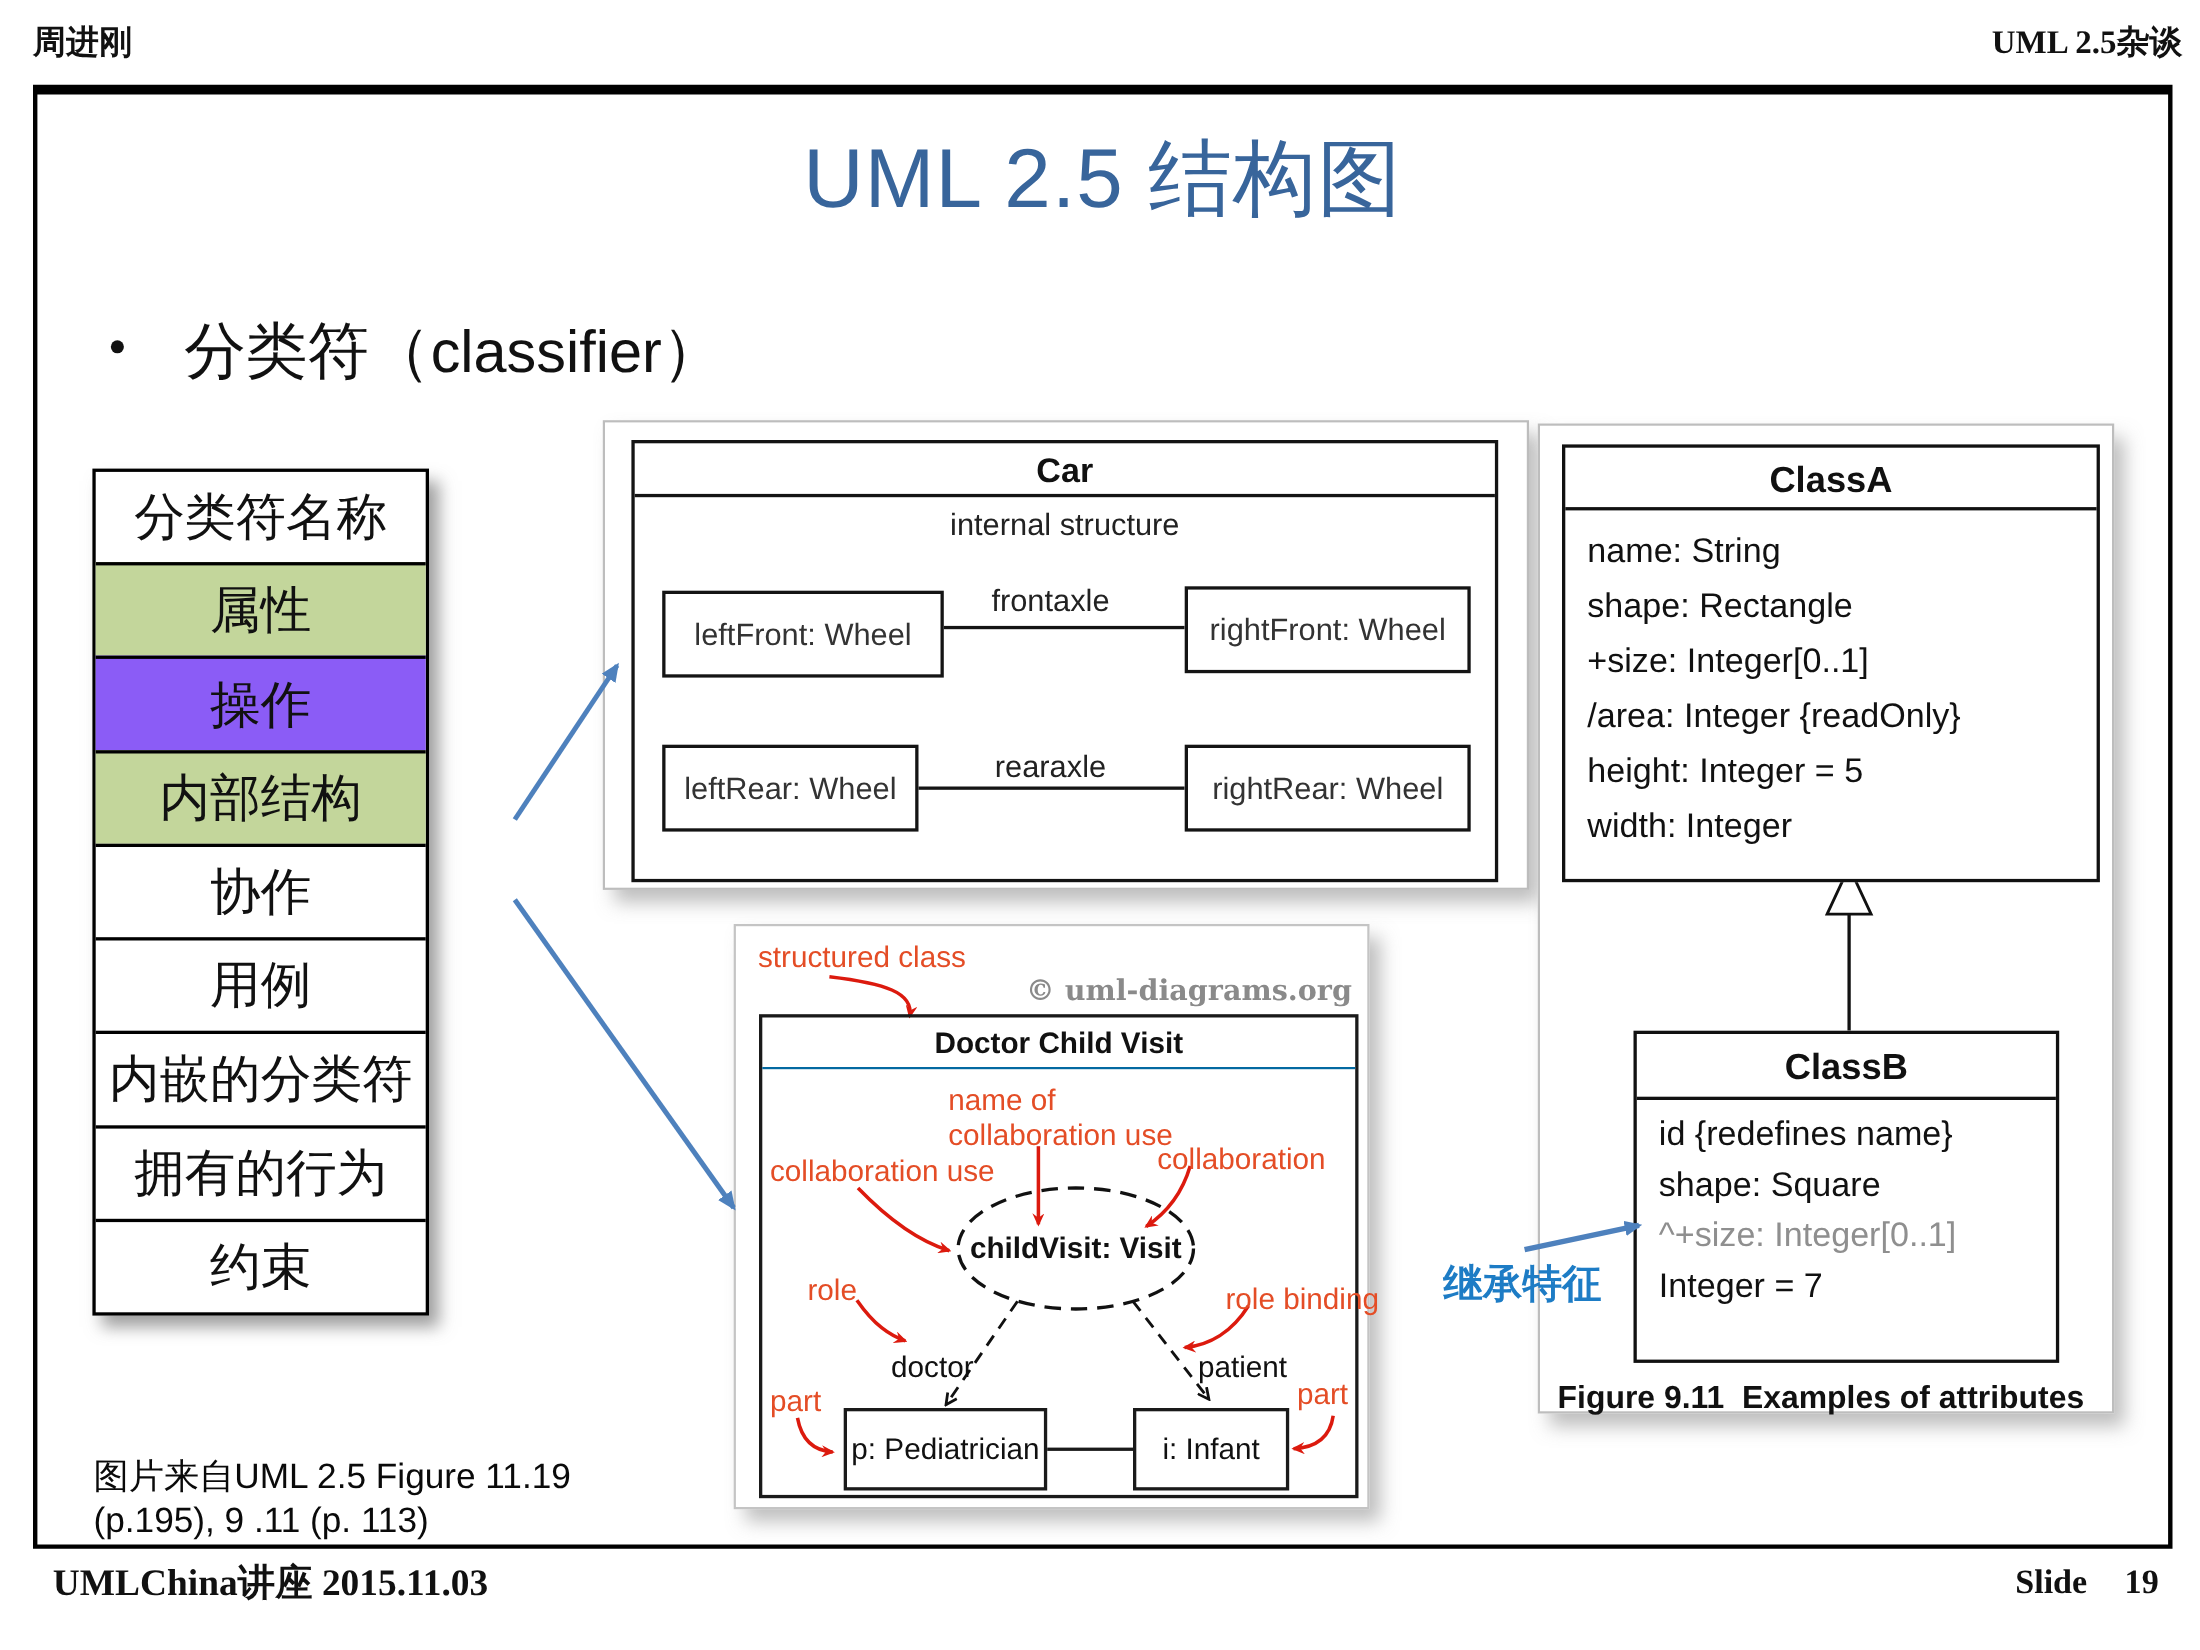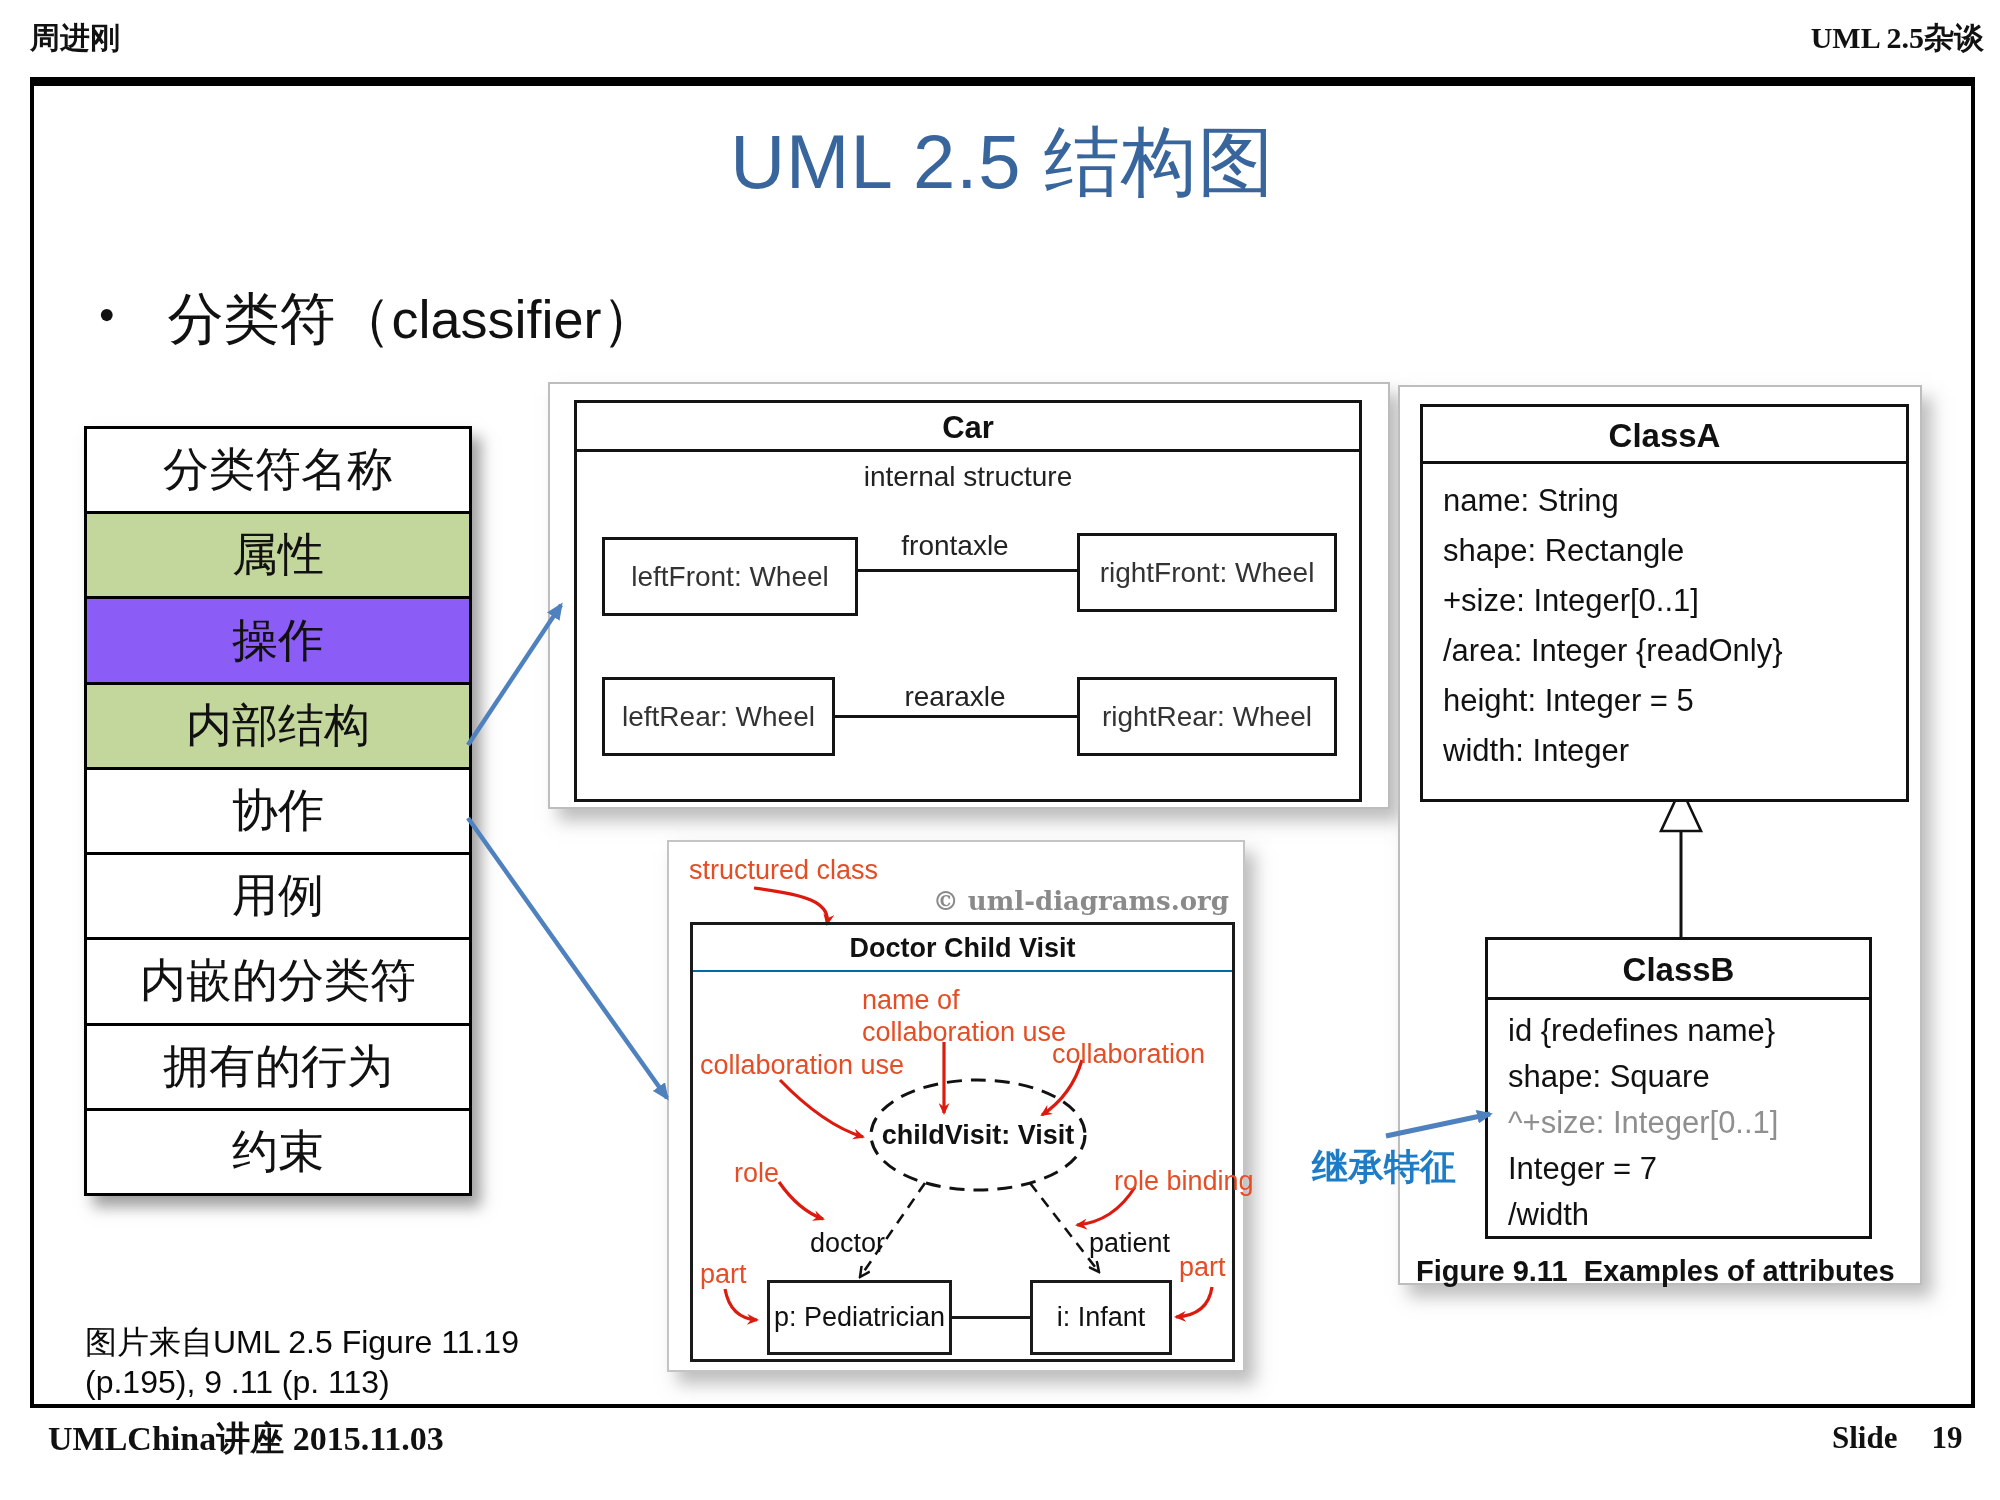--- a/index.html
+++ b/index.html
@@ -18,21 +18,21 @@
   #footer-right .num{margin-left:34px;}
   #footnote{left:85px;top:1322px;font-size:32px;line-height:40px;color:#0a0a0a;}
 
   
   #slide-title{left:30px;width:1945px;top:112px;text-align:center;font-size:76px;letter-spacing:1px;color:#38659b;}
   #bullet-line{left:98px;top:282px;font-size:56px;}
   #bullet-line .dot{font-size:50px;vertical-align:6px;margin-right:52px;}
   #bullet-line .en{font-family:"Liberation Sans","DejaVu Sans",sans-serif;font-size:54px;}
 
   
-  #classifier-table{left:84px;top:426px;width:388px;height:770px;border:3px solid #000;box-sizing:border-box;
+  #classifier-table{left:84px;top:426px;width:306px;height:770px;border:3px solid #000;box-sizing:border-box;
       background:#fff;display:flex;flex-direction:column;box-shadow:9px 11px 14px rgba(95,95,95,.6);}
   .trow{flex:1;display:flex;align-items:center;justify-content:center;border-top:3px solid #000;
         font-family:"Liberation Serif","DejaVu Serif",serif;font-size:46px;}
   .trow:first-child{border-top:none;}
   .trow.latin{font-family:"DejaVu Sans","Liberation Sans",sans-serif;font-weight:600;font-size:38px;letter-spacing:1px;}
 
   
   .panel{background:#fff;box-shadow:10px 12px 16px rgba(125,125,125,.5);box-sizing:border-box;}
   #car-panel{left:548px;top:382px;width:842px;height:427px;border:2px solid #bdbdbd;}
   #visit-panel{left:667px;top:840px;width:578px;height:532px;border:2px solid #c4c4c4;}
@@ -213,21 +213,20 @@
     </div>
   </div>
 
   <div class="abs uml-box" id="classb-box">
     <div class="uml-title">ClassB</div>
     <div class="attr-list">
       <div>id {redefines name}</div>
       <div>shape: Square</div>
       <div class="attr-inherited">^+size: Integer[0..1]</div>
       <div>Integer = 7</div>
-      <div>/width</div>
     </div>
   </div>
 
   <div class="abs" id="attr-caption">Figure 9.11  Examples of attributes</div>
 </div>
 
 <div class="abs" id="inherit-callout">继承特征</div>
 
 <svg class="abs" style="left:1378px;top:1098px;" width="130" height="50" viewBox="0 0 130 50">
   <defs>

